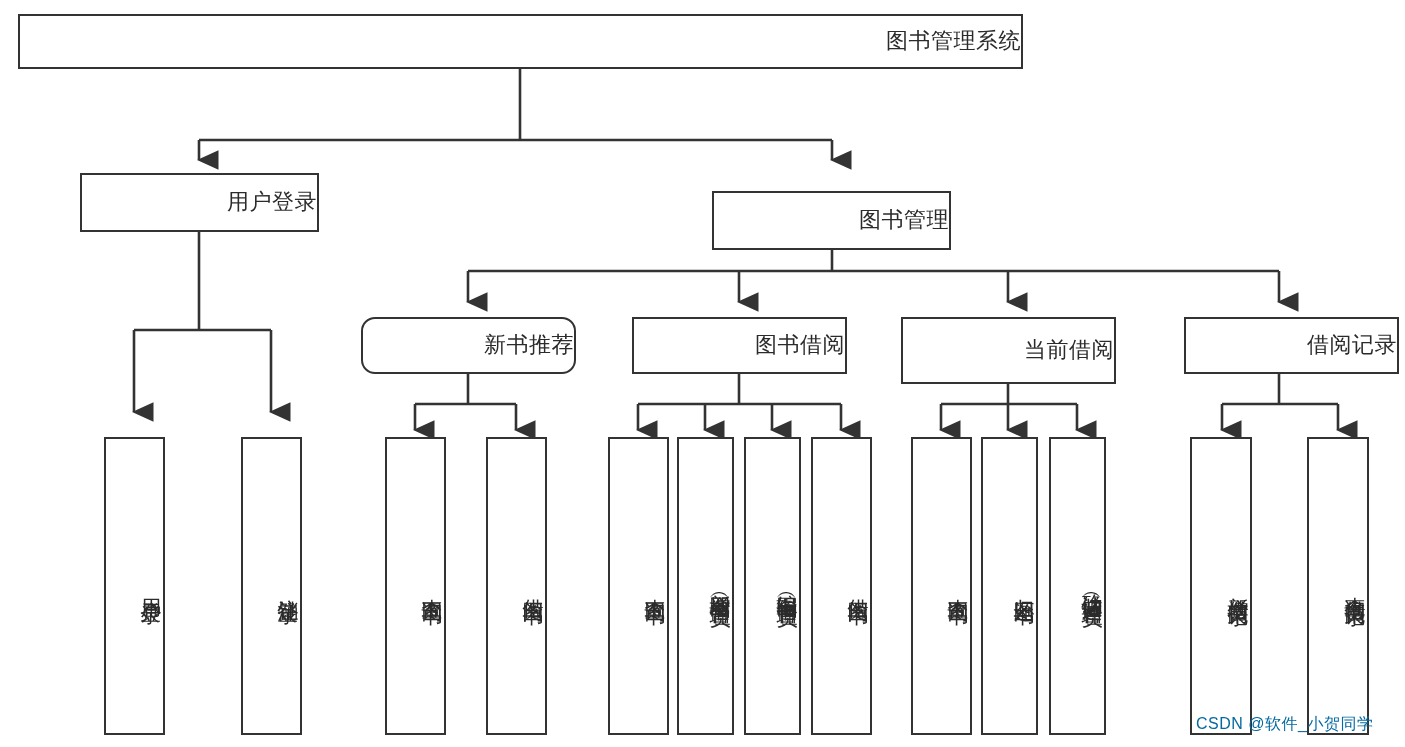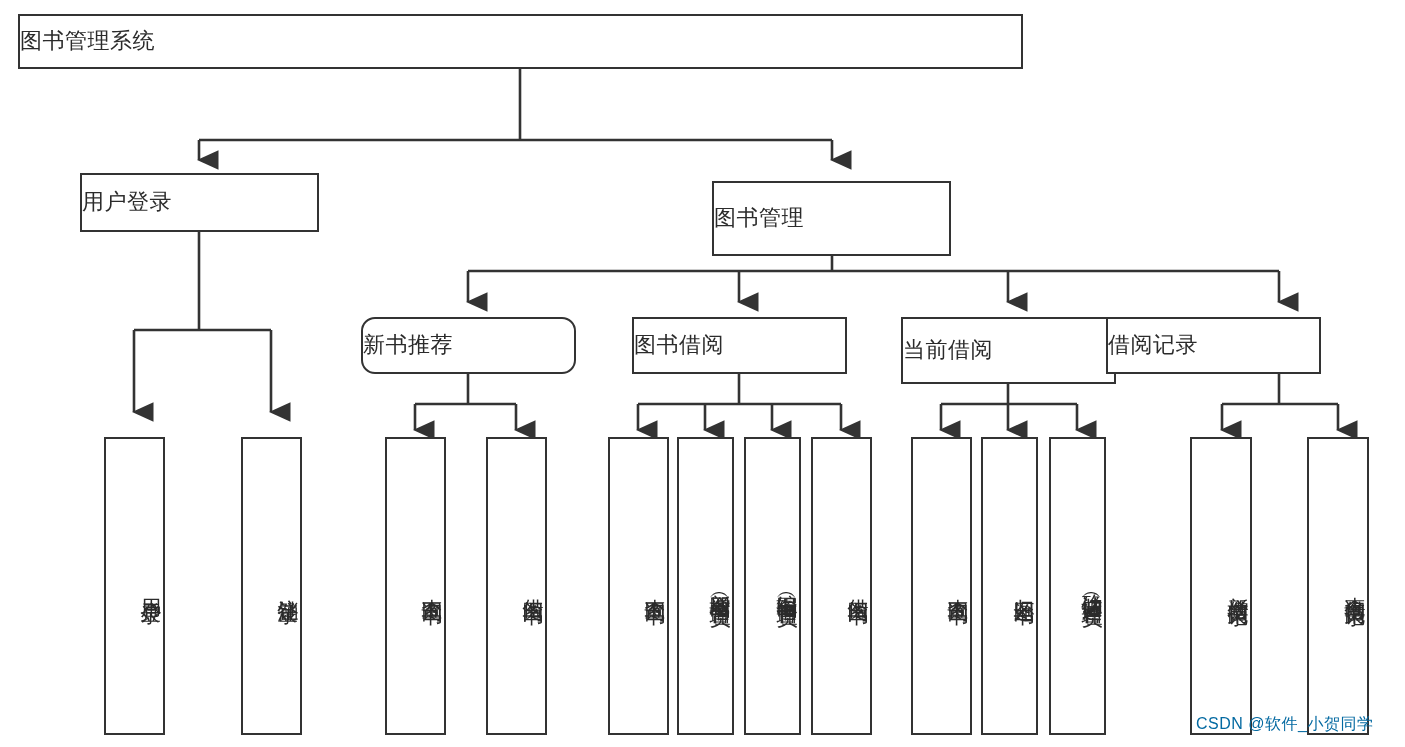--- a/index.html
+++ b/index.html
@@ -26,21 +26,21 @@
     height: 747px;
     pointer-events: none;
   }
   .node {
     position: absolute;
     box-sizing: border-box;
     border: 2px solid #333333;
     background: #ffffff;
     display: flex;
     align-items: center;
-    justify-content: flex-start;
+    justify-content: flex-end;
     color: #2b2b2b;
     line-height: 1.12;
   }
   .node.horiz {
     font-size: 22px;
     letter-spacing: 0.5px;
   }
   .node.vert {
     writing-mode: vertical-rl;
     text-orientation: upright;
@@ -119,34 +119,34 @@
     </g>
   </svg>
 
   <div class="node horiz" style="left:18px; top:14px; width:1005px; height:55px;">
     <span>图书管理系统</span>
   </div>
 
   <div class="node horiz" style="left:80px; top:173px; width:239px; height:59px;">
     <span>用户登录</span>
   </div>
-  <div class="node horiz" style="left:712px; top:181px; width:239px; height:75px;">
+  <div class="node horiz" style="left:712px; top:191px; width:239px; height:59px;">
     <span>图书管理</span>
   </div>
 
   <div class="node horiz" style="left:361px; top:317px; width:215px; height:57px;border-radius:14px;">
     <span>新书推荐</span>
   </div>
   <div class="node horiz" style="left:632px; top:317px; width:215px; height:57px;">
     <span>图书借阅</span>
   </div>
   <div class="node horiz" style="left:901px; top:317px; width:215px; height:67px;">
     <span>当前借阅</span>
   </div>
-  <div class="node horiz" style="left:1106px; top:317px; width:215px; height:57px;">
+  <div class="node horiz" style="left:1184px; top:317px; width:215px; height:57px;">
     <span>借阅记录</span>
   </div>
 
   <div class="node vert" style="left:104px; top:437px; width:61px; height:298px;">
     <span>用户登录</span>
   </div>
   <div class="node vert" style="left:241px; top:437px; width:61px; height:298px;">
     <span>注销登录</span>
   </div>
 

